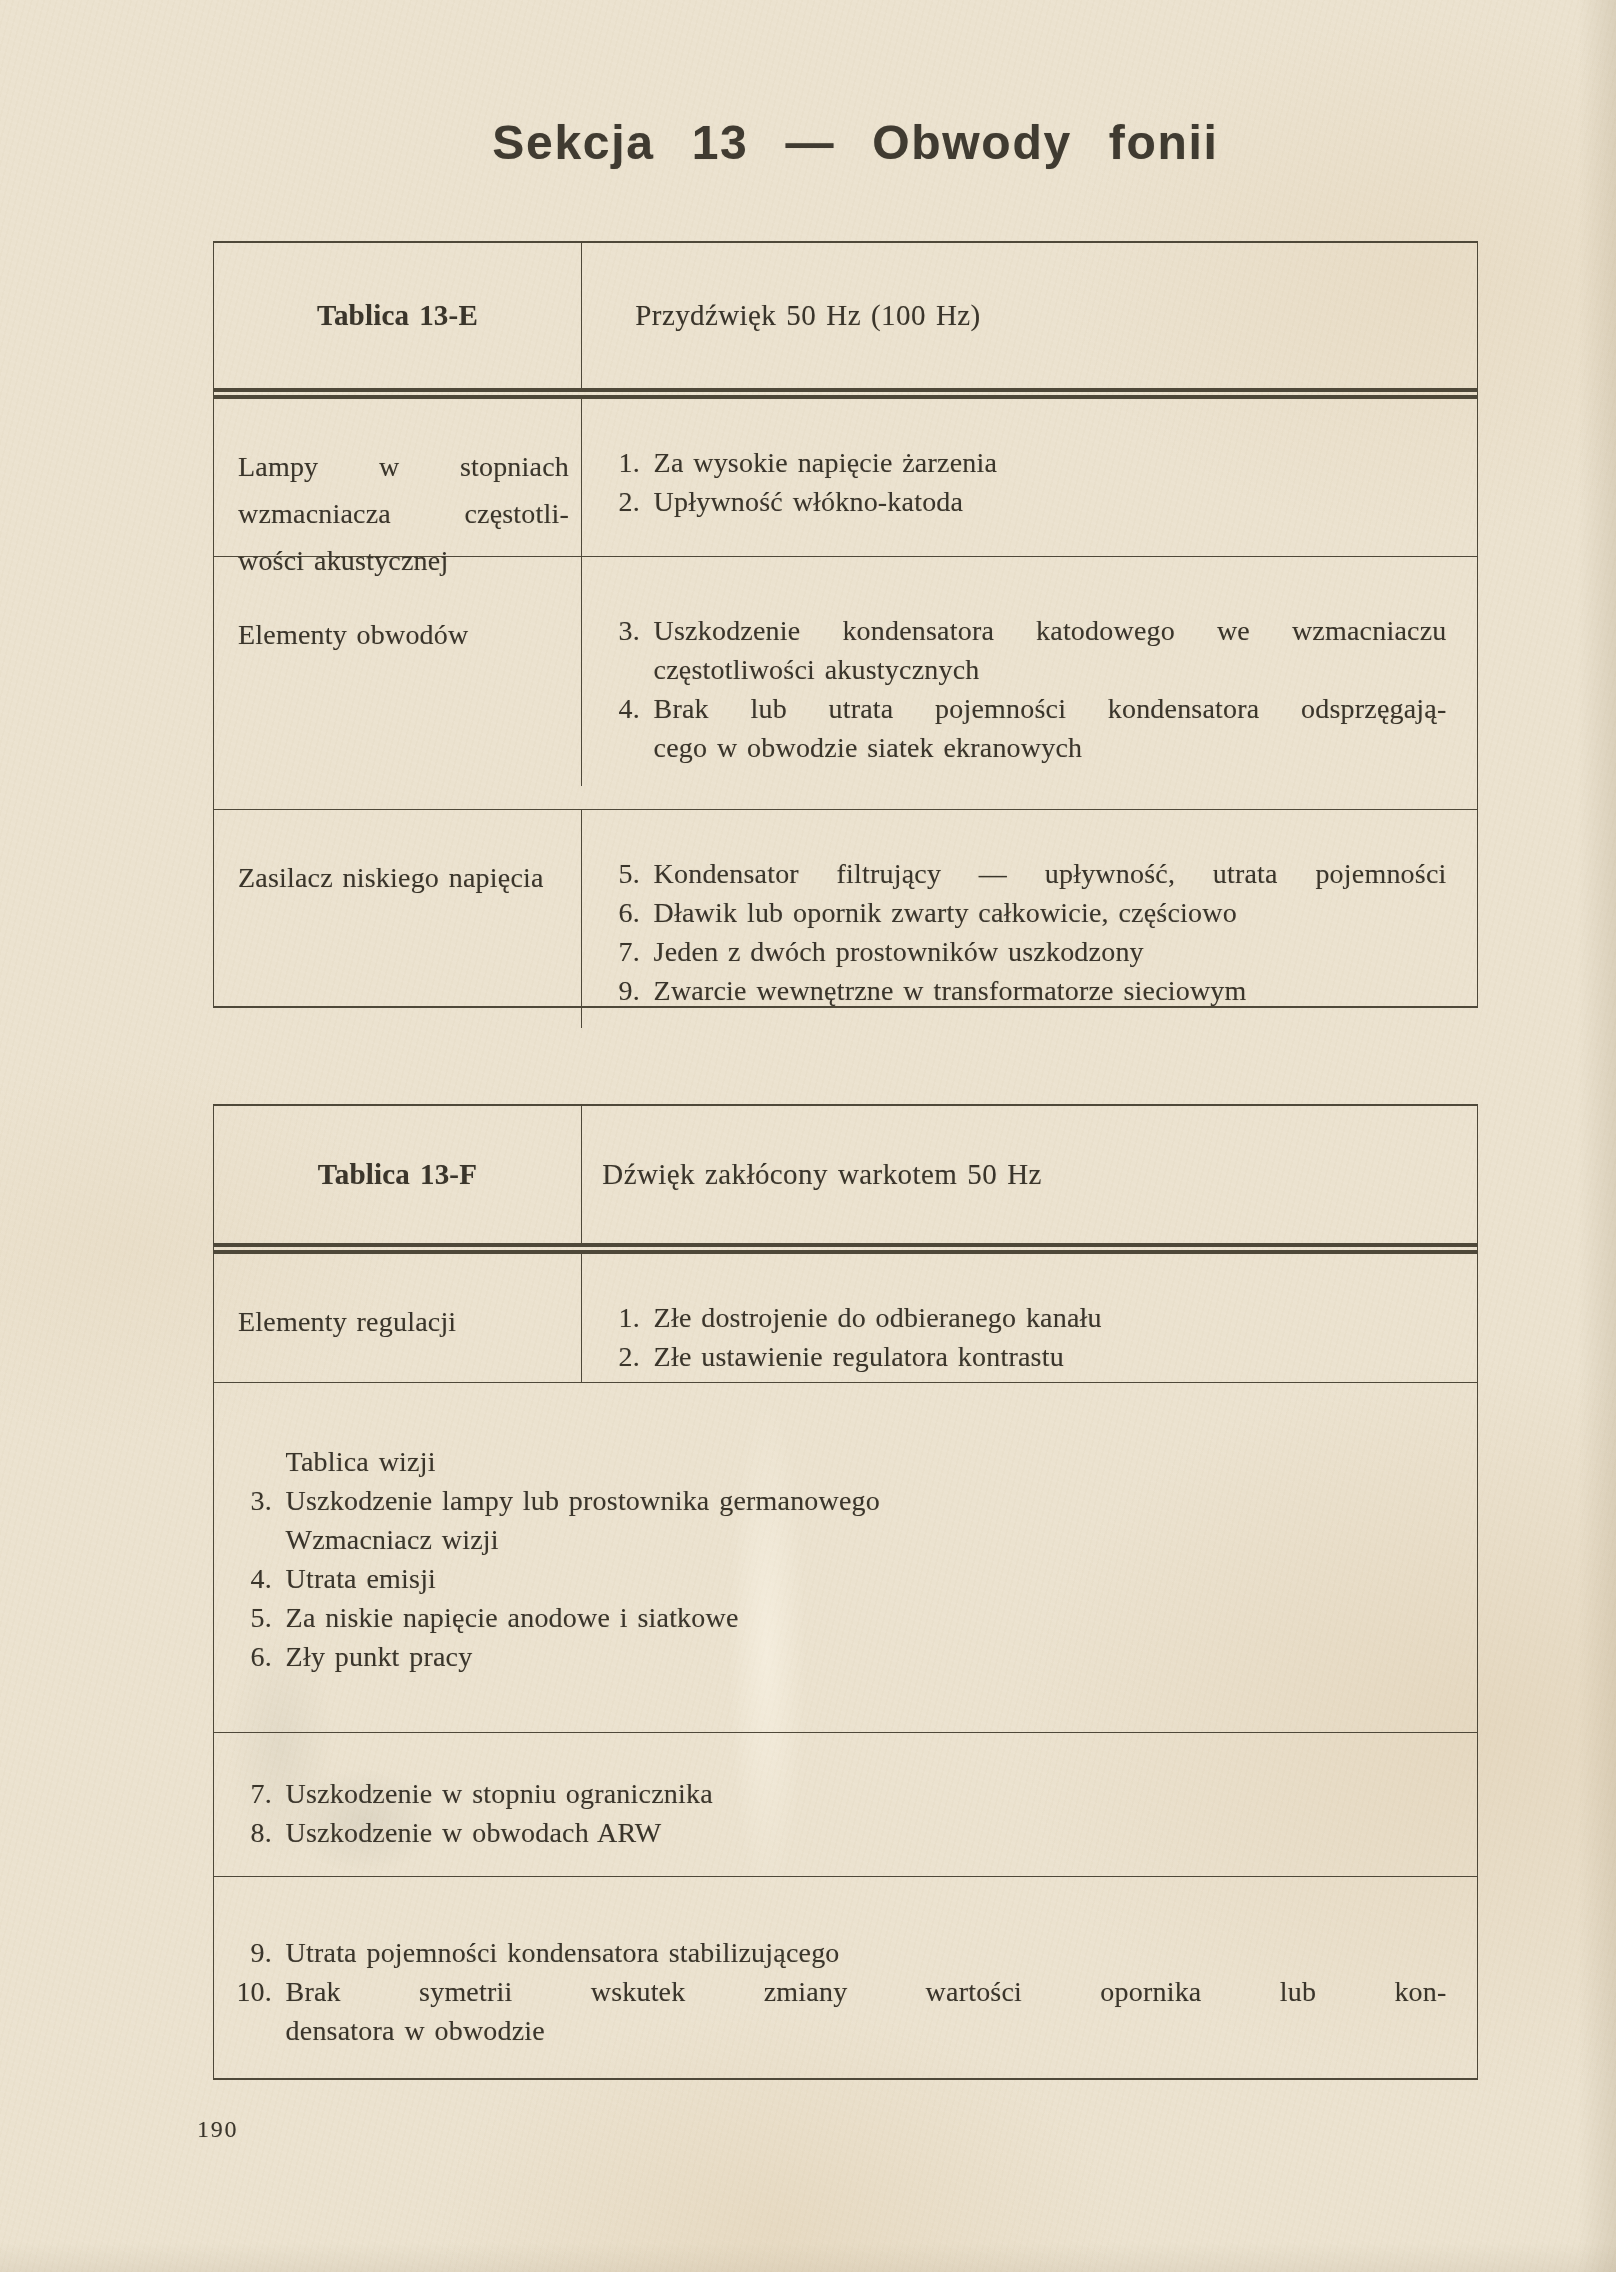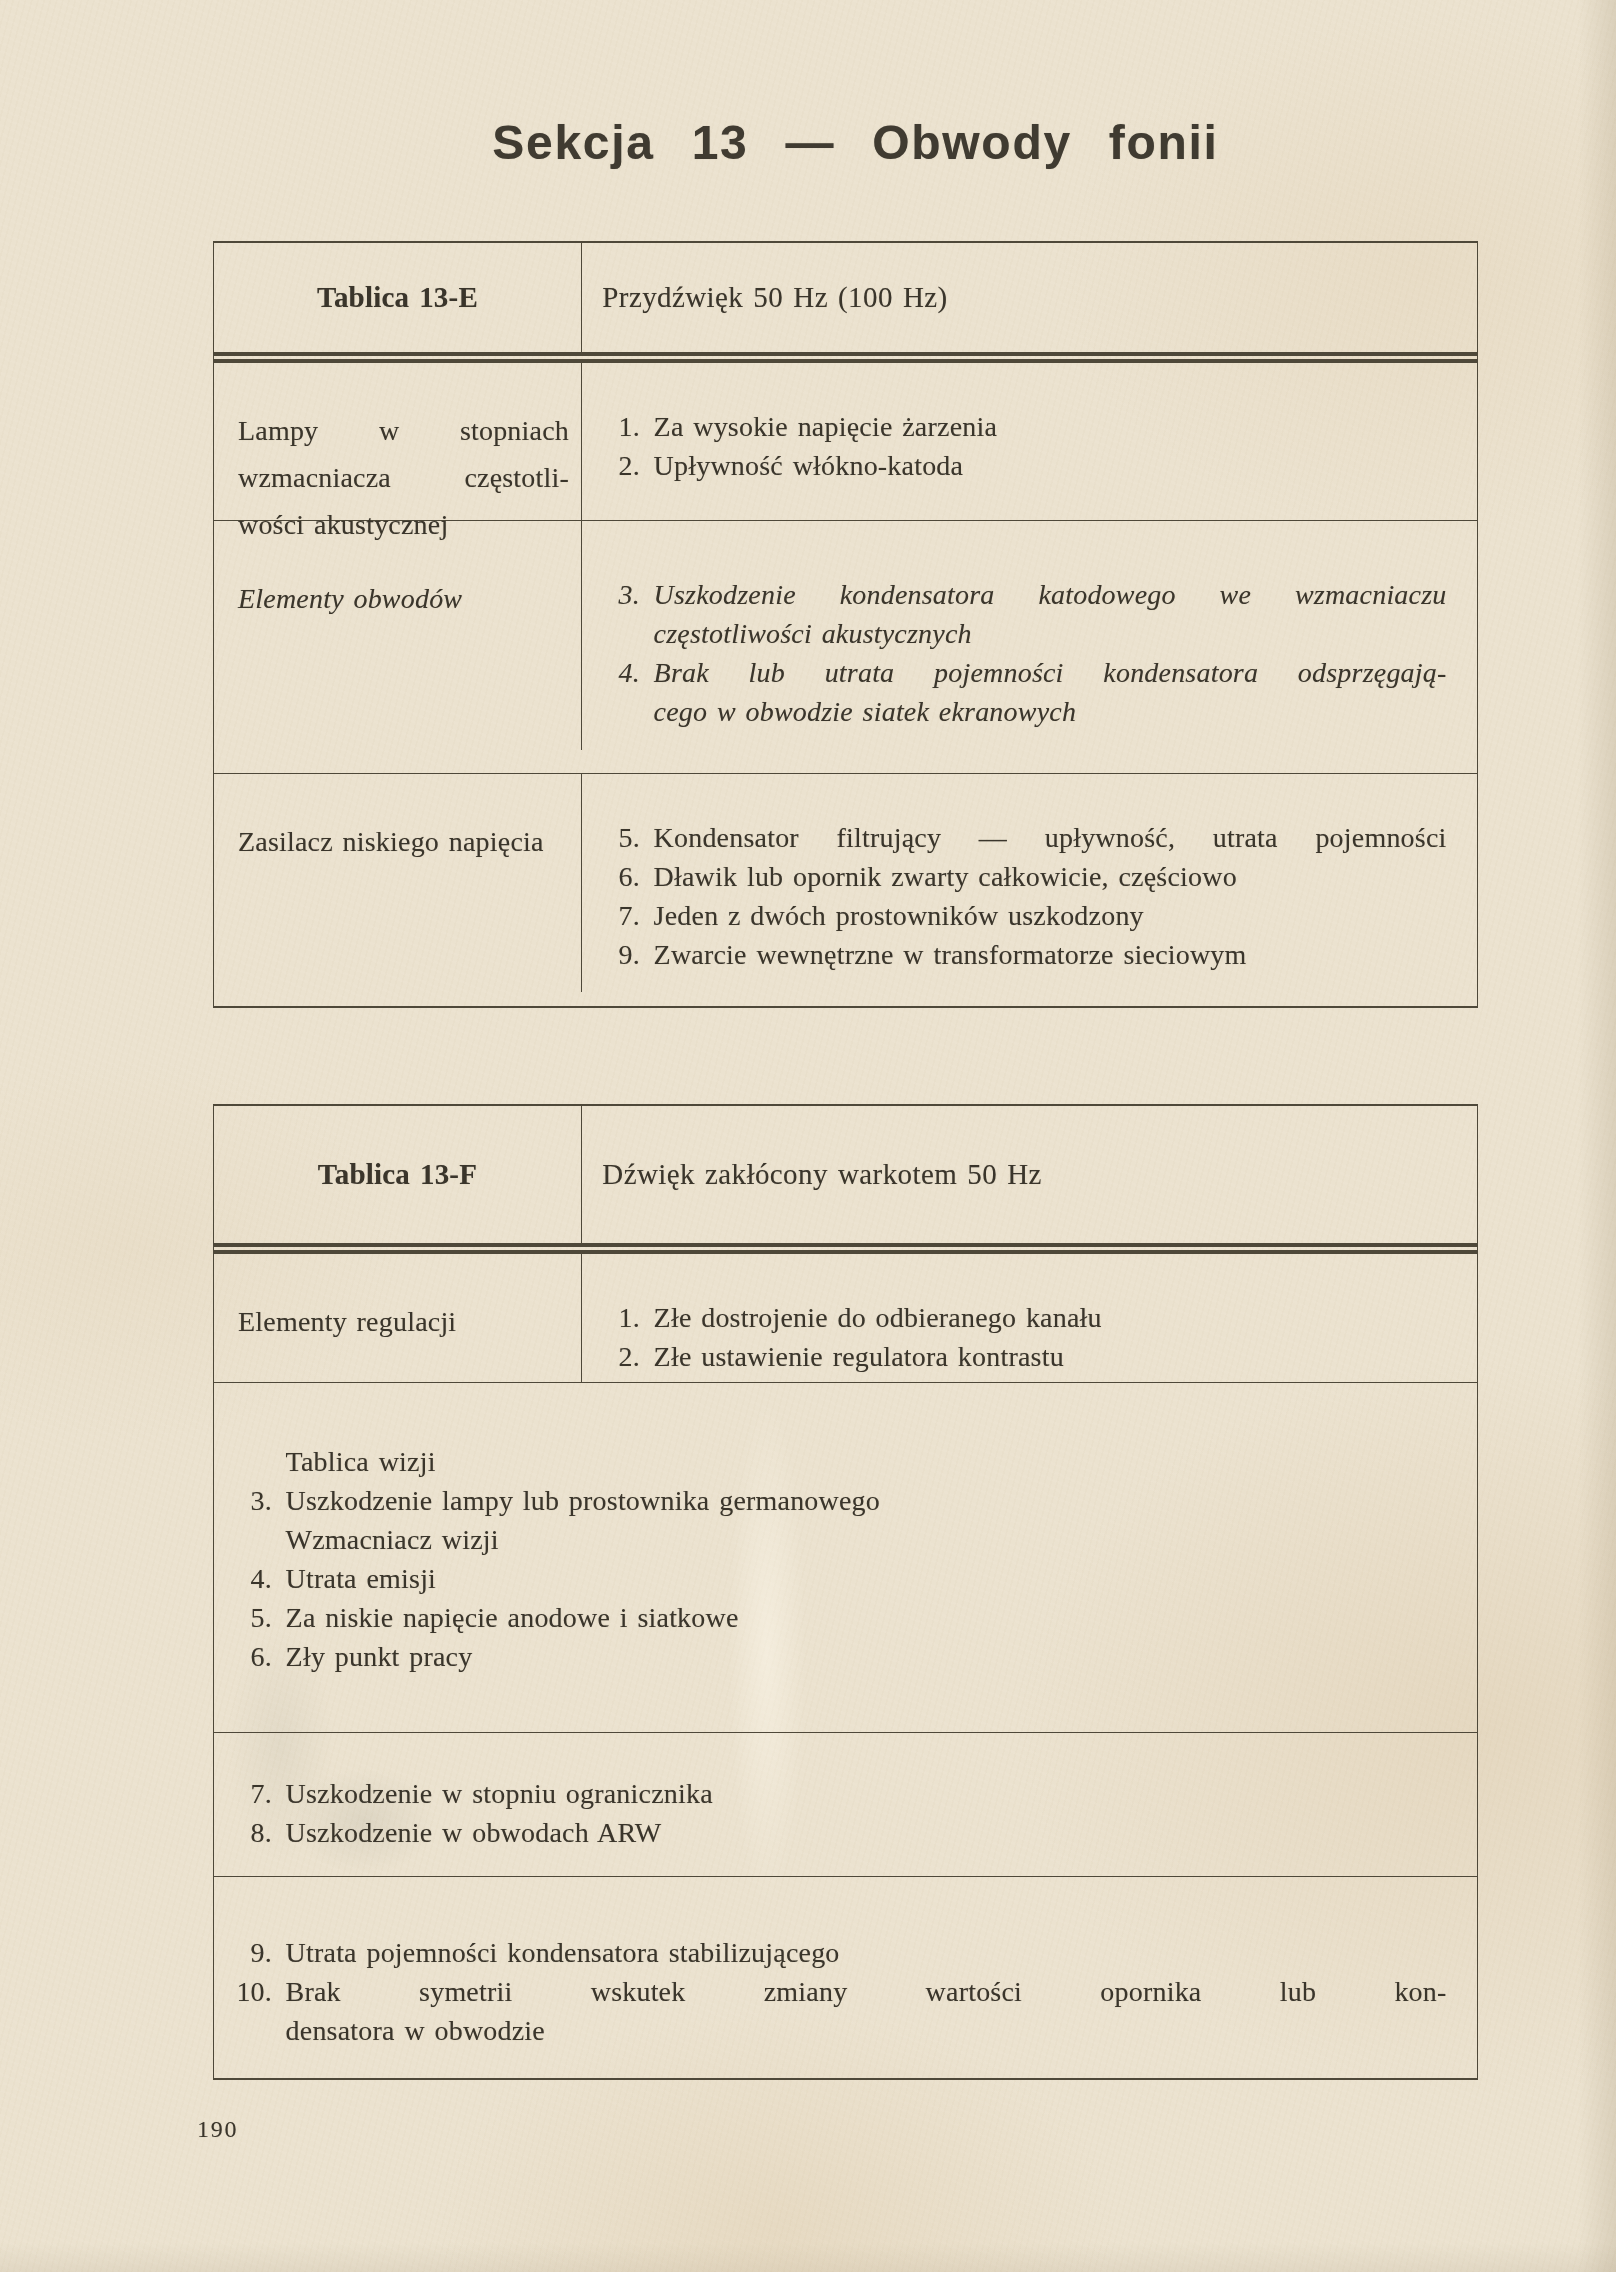--- a/index.html
+++ b/index.html
@@ -52,36 +52,36 @@
     border-bottom-width: 2.5px;
     font-size: 28px;
     letter-spacing: 0.2px;
     word-spacing: 2.5px;
     text-shadow: 0 0 0.8px rgba(58,53,43,.30);
   }
   #t0 { top: 241px;  height: 767px;  }
   #t1 { top: 1104px; height: 976px; }
 
   .th-row { display: flex; border-bottom: 11px double var(--rule); }
-  #t0 .th-row { height: 120px; }
+  #t0 .th-row { height: 156px; gap: 33px; }
   #t1 .th-row { height: 148px; }
   .th-row .lab {
     display: flex; align-items: center; justify-content: center;
     padding: 0 8.5px;
     font-weight: bold; font-size: 29px; line-height: 1.2;
   }
   .th-title {
     flex: 1; display: flex; align-items: center;
     padding-left: 20.3px;
     font-weight: normal; font-size: 29px; letter-spacing: 0.4px;
   }
 
   .tr { display: flex; }
   .tbody .tr + .tr { border-top: 1.7px solid var(--rule); }
-  #t0 .r0 { height: 157px; } #t0 .r1 { height: 230px; font-style: italic; } #t0 .r2 { height: 219px; margin-top: 23px; }
+  #t0 .r0 { height: 157px; } #t0 .r1 { height: 230px; } #t0 .r2 { height: 219px; margin-top: 23px; }
   #t1 .r0 { height: 128px; } #t1 .r1 { height: 494px; } #t1 .r2 { height: 201px; }
 
   .lab {
     width: 368px; flex: 0 0 368px;
     border-right: 1.7px solid var(--rule);
   }
   .tbody .lab { padding: 44px 12px 6.8px 24px; line-height: 47px; }
   .lab-line.jl { text-align: justify; text-align-last: justify; }
 
   .td-right { flex: 1; display: flex; flex-direction: column; min-width: 0; }

